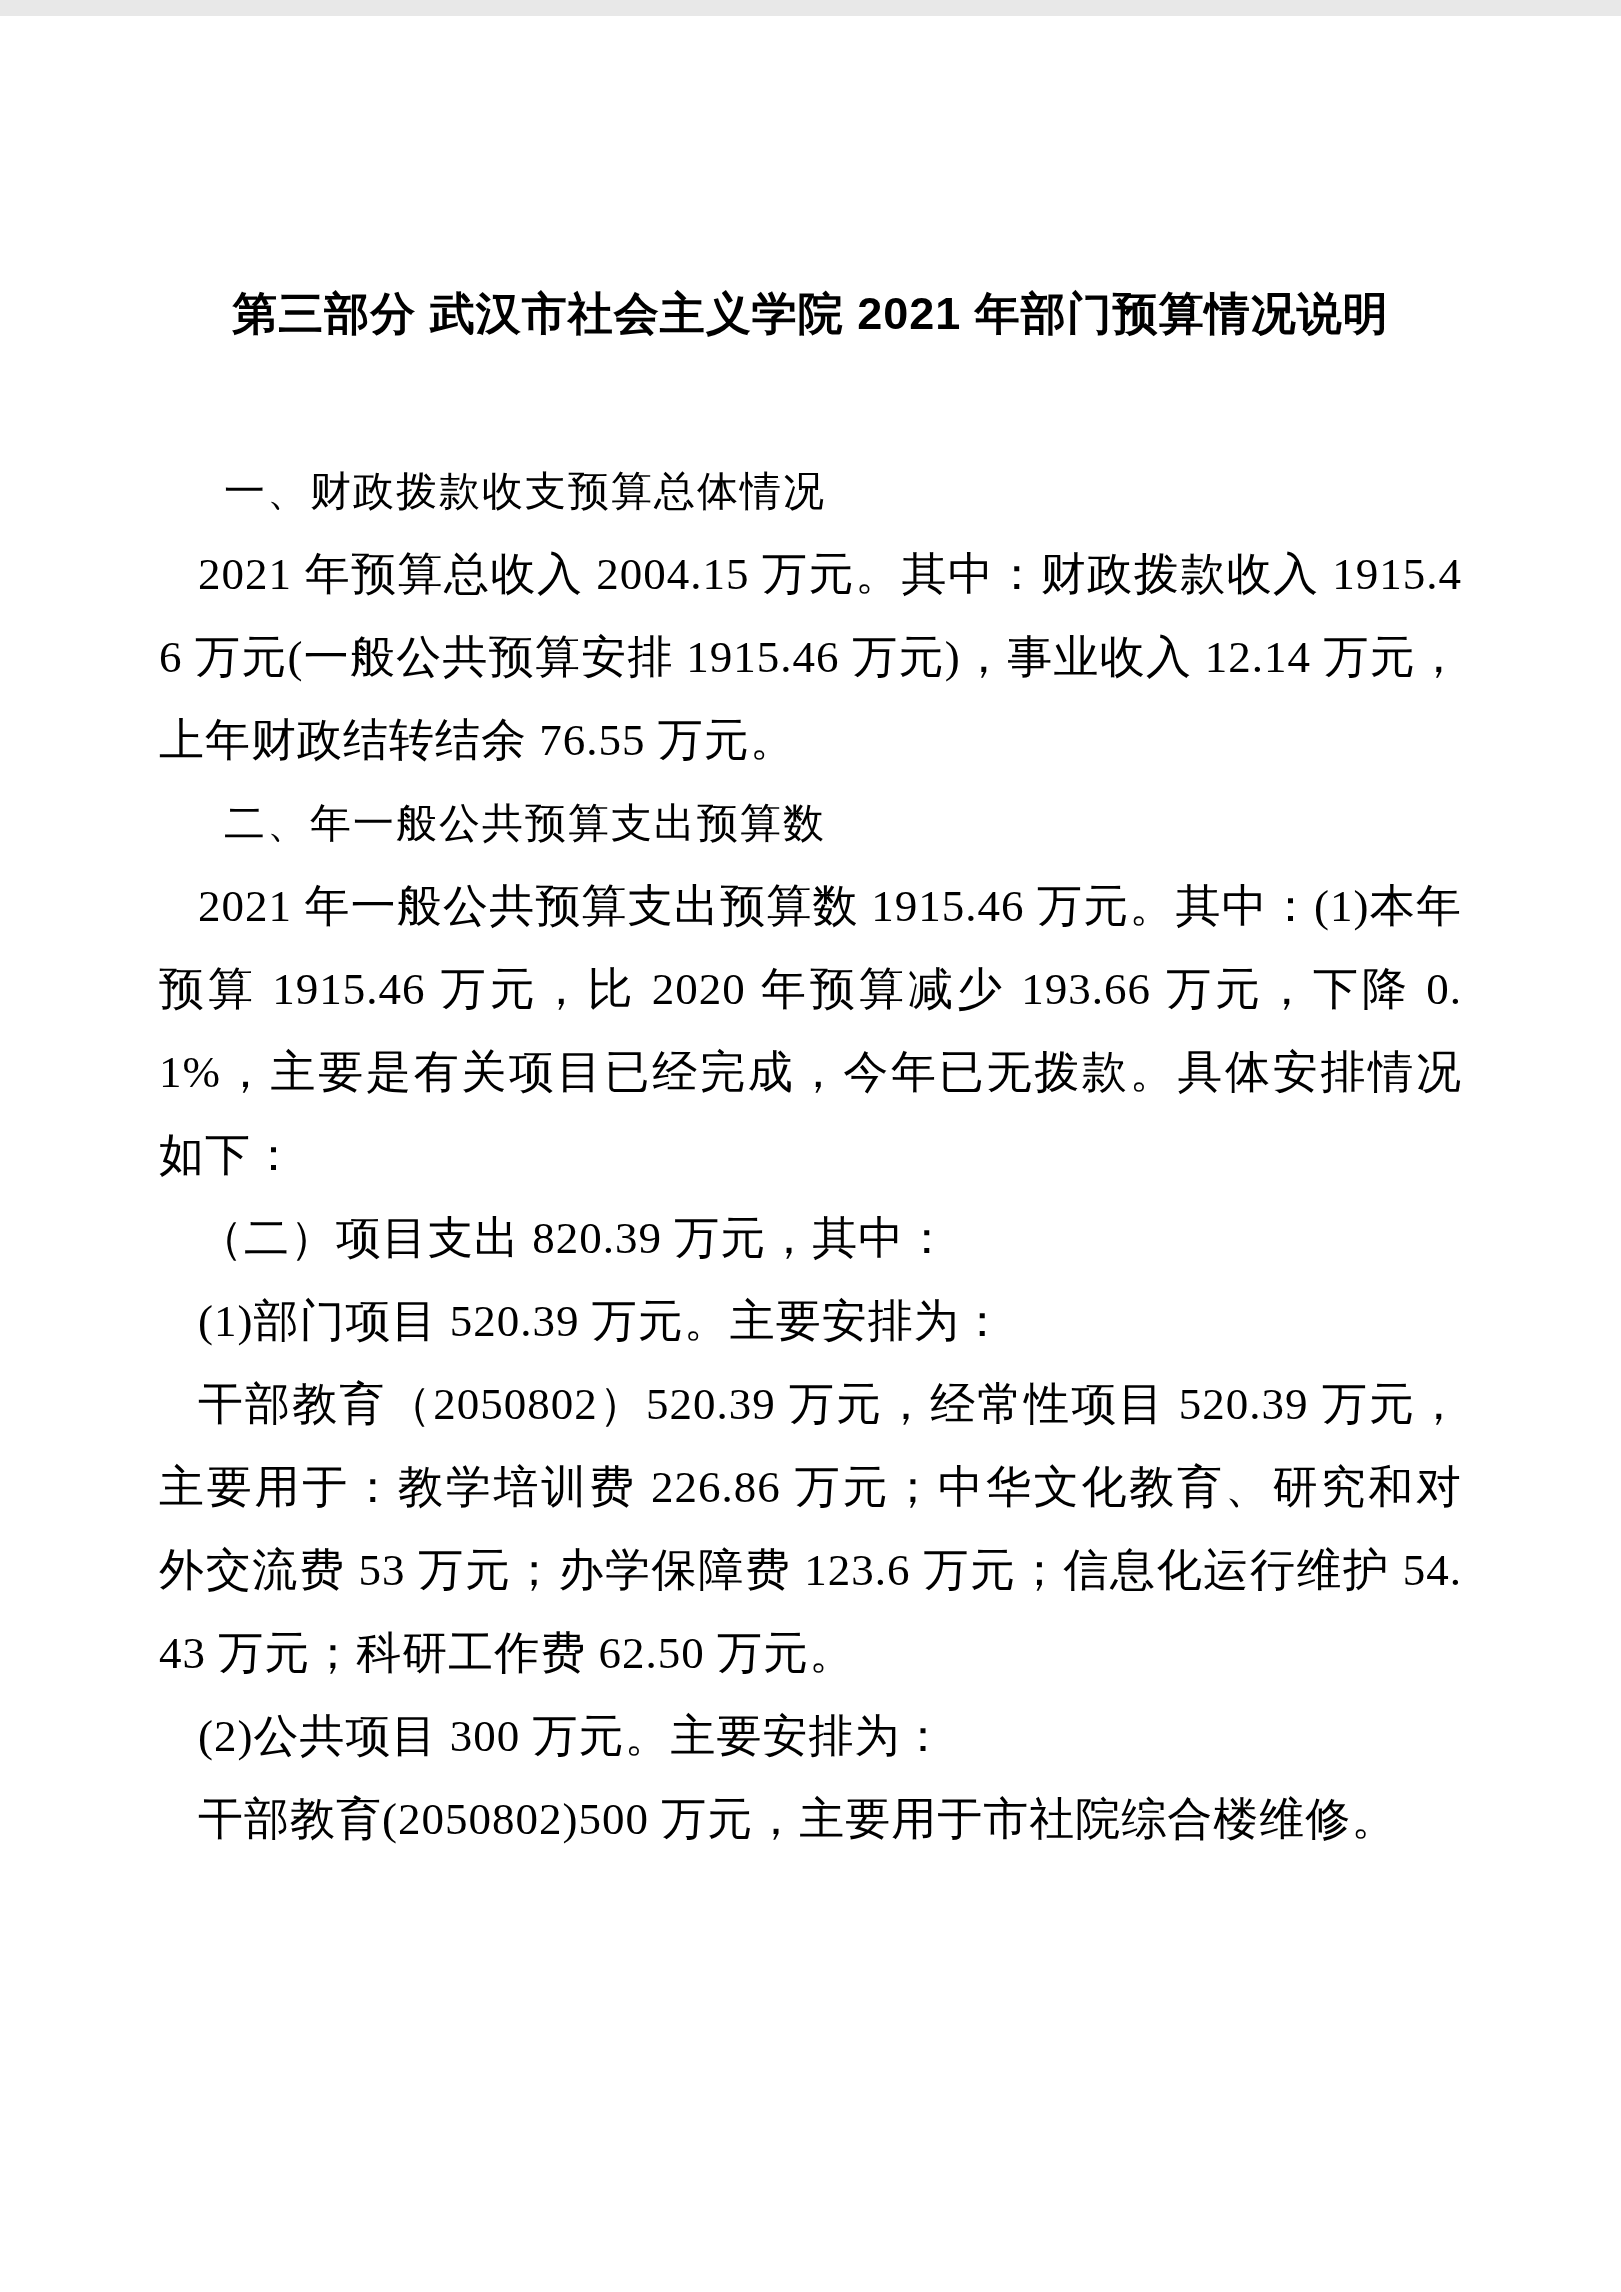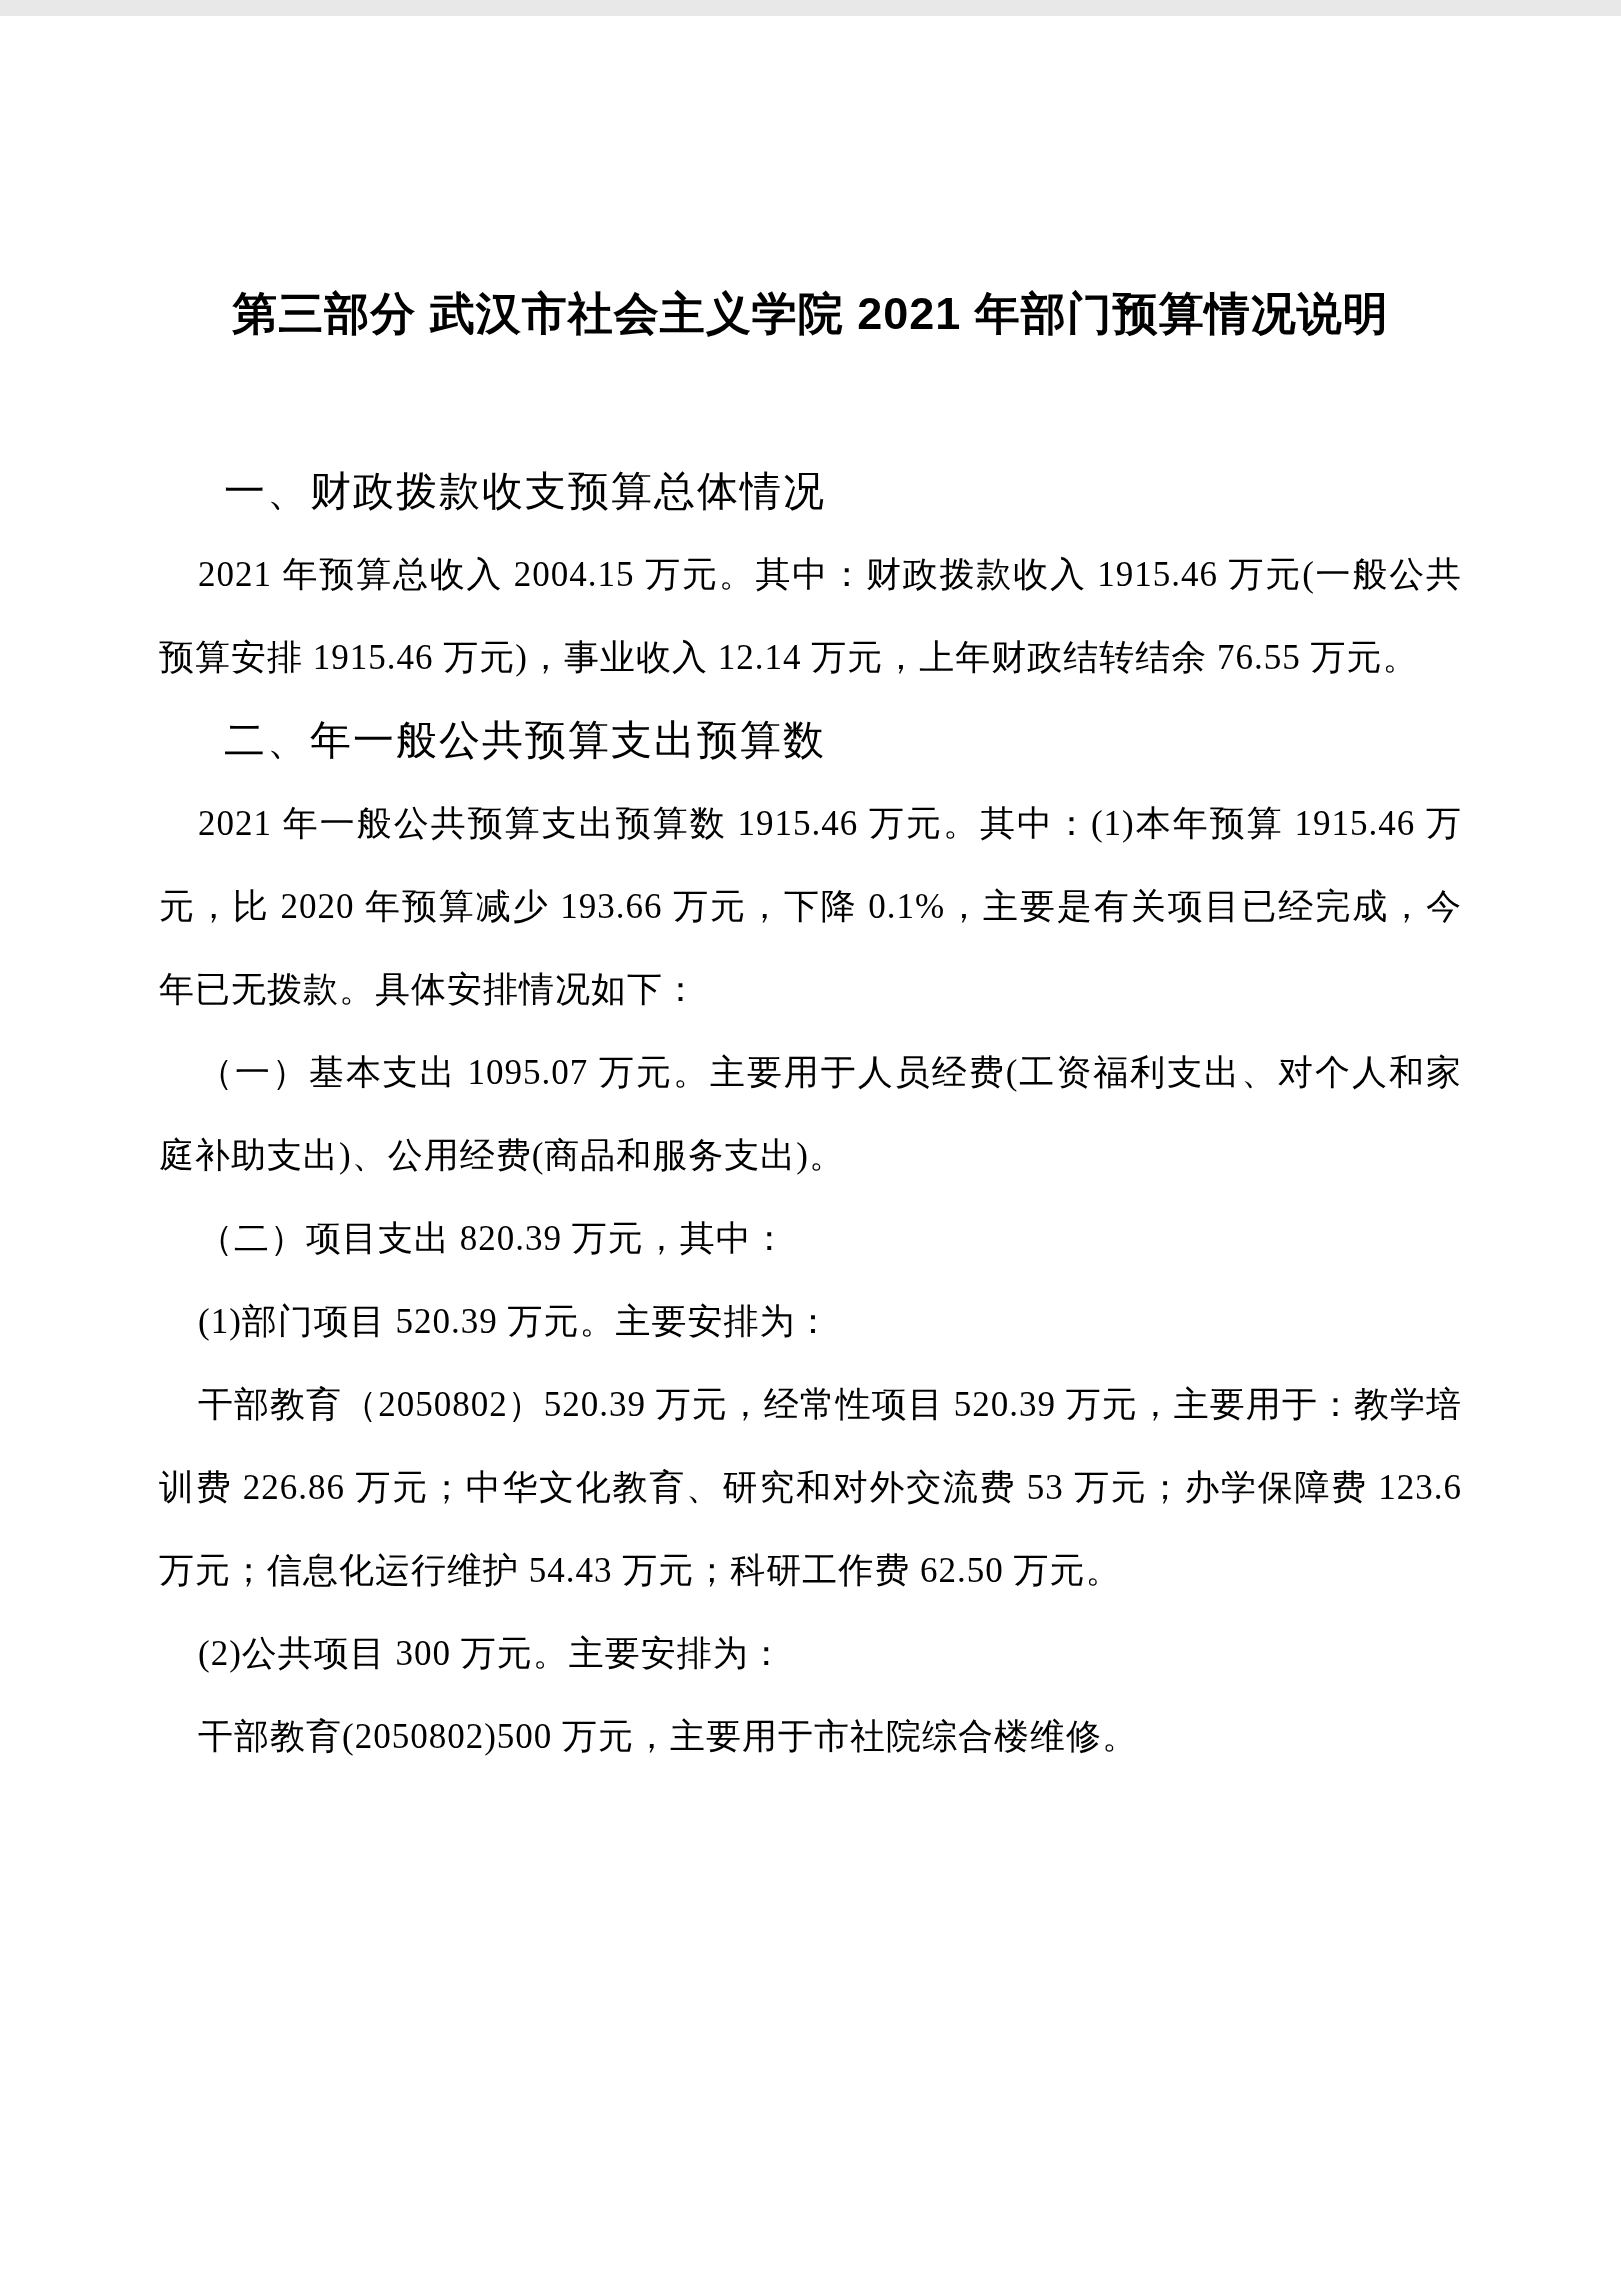--- a/index.html
+++ b/index.html
@@ -31,21 +31,21 @@
     font-family: "Liberation Sans", "DejaVu Sans", sans-serif;
     font-weight: normal;
     font-size: 41px;
     line-height: 83px;
     margin: 0;
     text-indent: 65px;
     letter-spacing: 2px;
   }
   .body-para {
     font-family: "Liberation Serif", "DejaVu Serif", serif;
-    font-size: 35px;
+    font-size: 45px;
     line-height: 83px;
     margin: 0;
     text-indent: 39px;
     text-align: justify;
     text-justify: inter-character;
     letter-spacing: 1px;
     word-break: break-all;
   }
 </style>
 </head>
@@ -56,21 +56,20 @@
   <h1 class="doc-title">第三部分 武汉市社会主义学院 2021 年部门预算情况说明</h1>
 
   <section>
     <h2 class="sec-heading">一、财政拨款收支预算总体情况</h2>
     <p class="body-para">2021 年预算总收入 2004.15 万元。其中：财政拨款收入 1915.46 万元(一般公共预算安排 1915.46 万元)，事业收入 12.14 万元，上年财政结转结余 76.55 万元。</p>
   </section>
 
   <section>
     <h2 class="sec-heading">二、年一般公共预算支出预算数</h2>
     <p class="body-para">2021 年一般公共预算支出预算数 1915.46 万元。其中：(1)本年预算 1915.46 万元，比 2020 年预算减少 193.66 万元，下降 0.1%，主要是有关项目已经完成，今年已无拨款。具体安排情况如下：</p>
-    <p class="body-para">（一）基本支出 1095.07 万元。主要用于人员经费(工资福利支出、对个人和家庭补助支出)、公用经费(商品和服务支出)。</p>
     <p class="body-para">（二）项目支出 820.39 万元，其中：</p>
     <p class="body-para">(1)部门项目 520.39 万元。主要安排为：</p>
     <p class="body-para">干部教育（2050802）520.39 万元，经常性项目 520.39 万元，主要用于：教学培训费 226.86 万元；中华文化教育、研究和对外交流费 53 万元；办学保障费 123.6 万元；信息化运行维护 54.43 万元；科研工作费 62.50 万元。</p>
     <p class="body-para">(2)公共项目 300 万元。主要安排为：</p>
     <p class="body-para">干部教育(2050802)500 万元，主要用于市社院综合楼维修。</p>
   </section>
 
 </div>
 
 

